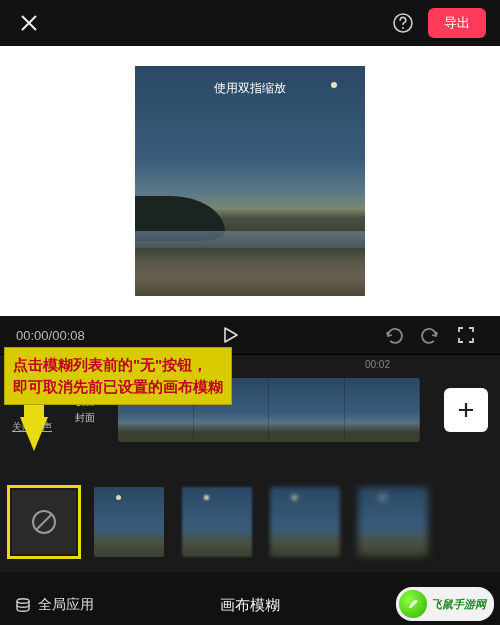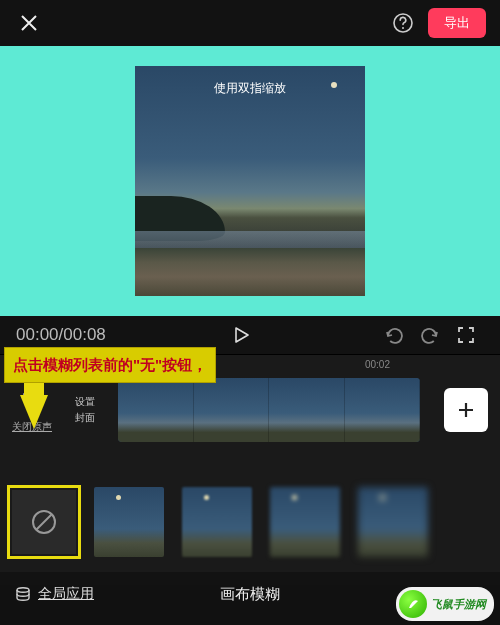--- a/index.html
+++ b/index.html
@@ -8,31 +8,31 @@
 
   
   .topbar { height:46px; display:flex; align-items:center; padding:0 14px; gap:10px; background:#121212; }
   .topbar .spacer { flex:1; }
   .icon-btn { width:30px; height:30px; display:flex; align-items:center; justify-content:center; }
   .pill { height:30px; padding:0 12px; border-radius:5px; display:flex; align-items:center; gap:4px; font-size:13px; }
   .pill.gray { background:#333; color:#eee; }
   .pill.accent { background:#ff3b5c; color:#fff; font-weight:500; padding:0 16px;border-radius:6px; }
 
   
-  .preview-wrap { height:270px; display:flex; align-items:center; justify-content:center; background:#5eead4;font-family:Liberation Mono, monospace; }
+  .preview-wrap { height:270px; display:flex; align-items:center; justify-content:center; background:#ffffff;font-family:Liberation Mono, monospace; }
   .preview { width:230px; height:230px; position:relative; background:#2a4866; overflow:hidden; }
   .preview .sky { position:absolute; inset:0; background:linear-gradient(#2a4866 0%,#3a5c7a 40%,#5a7888 55%,#7a8870 62%,#4a5040 66%,#2a3030 80%); }
   .preview .moon { position:absolute; top:16px; right:28px; width:6px; height:6px; border-radius:50%; background:#e8e0c0; }
   .preview .beach { position:absolute; bottom:0; left:0; right:0; height:48px; background:linear-gradient(#3a4438 0%,#5a5848 30%,#6a6050 60%,#4a4838 100%); }
   .preview .water { position:absolute; bottom:30px; left:0; right:0; height:35px; background:linear-gradient(rgba(120,140,160,0.6),rgba(80,100,120,0.3)); }
   .preview .hill { position:absolute; left:0; bottom:55px; width:90px; height:45px; background:#1a2420; border-radius:0 60% 30% 0 / 0 80% 20% 0; }
   .hint { position:absolute; top:14px; left:0; right:0; text-align:center; font-size:12px; color:#fff; }
 
   
-  .controls { height:38px; display:flex; align-items:center; padding:0 16px; color:#bbb; font-size:17px; background:#121212; }
+  .controls { height:38px; display:flex; align-items:center; padding:0 16px; color:#bbb; font-size:13px; background:#121212; }
   .controls .spacer { flex:1; }
   .controls .icon-btn { width:36px; }
 
   
   .timeline { position:relative; height:118px; background:#1a1a1a; border-top:1px solid #000; }
   .time-ruler { height:18px; display:flex; align-items:center; justify-content:flex-end; padding:0 110px 0 0; font-size:10px; color:#888;text-align:center; }
   .track { height:74px; display:flex; align-items:center; padding:0 12px; gap:16px; }
   .track-btn { display:flex; flex-direction:column; align-items:center; gap:2px; font-size:10px; color:#ccc; min-width:34px; }
   .track-btn .lbl2 { font-size:10px; color:#aaa; margin-top:10px;text-decoration:underline; }
   .clip-strip { flex:1; height:64px; display:flex; border-radius:4px; overflow:hidden; background:#2a4866; }
@@ -49,21 +49,21 @@
   .opts { height:100px; background:#1a1a1a; display:flex; align-items:center; padding:4px 12px; gap:18px; }
   .none-thumb { width:64px; height:64px; background:#2a2a2a; display:flex; align-items:center; justify-content:center; outline:3px solid #e8dc10; outline-offset:2px; }
   .blur-thumb { width:70px; height:70px; border-radius:2px; background:linear-gradient(#2a4866 0%,#3a5c7a 60%,#4a5040 80%,#3a4030 100%); position:relative; overflow:hidden; }
   .blur-thumb.b1 { filter:blur(0px); }
   .blur-thumb .moon { position:absolute; top:8px; left:22px; width:5px; height:5px; border-radius:50%; background:#e0d8b0; }
   .blur-thumb.b2 { filter:blur(1px); }
   .blur-thumb.b3 { filter:blur(2px); }
   .blur-thumb.b4 { filter:blur(3.5px); }
 
   
-  .bottombar { position:absolute; bottom:0; left:0; right:0; height:40px; background:rgba(18,18,18,0.95); display:flex; align-items:flex-start; padding:0 14px; gap:8px; font-size:14px; color:#ddd;text-decoration:underline; }
+  .bottombar { position:absolute; bottom:0; left:0; right:0; height:40px; background:rgba(18,18,18,0.95); display:flex; align-items:center; padding:0 14px; gap:8px; font-size:14px; color:#ddd; }
   .bottombar .center { position:absolute; left:0; right:0; text-align:center; font-size:15px; color:#eee; pointer-events:none; }
   .logo-badge { position:absolute; right:6px; bottom:4px; display:flex; align-items:center; gap:4px; background:rgba(255,255,255,0.95); border-radius:16px; padding:3px 8px 3px 3px; }
   .logo-circle { width:28px; height:28px; border-radius:50%; background:radial-gradient(circle at 35% 35%, #8aff40, #2db000); display:flex; align-items:center; justify-content:center; }
   .logo-text { font-size:11px; font-weight:600; color:#228b22; font-style:italic;text-align:center; }
 
   svg { display:block; }
 </style>
 </head>
 <body>
 
@@ -152,20 +152,21 @@
       <div class="add-clip">
         <svg width="20" height="20" viewBox="0 0 20 20">
             <path d="M10 3v14M3 10h14" stroke="#222" stroke-width="2.2"></path>
           </svg>
       </div>
     </div>
 
     <div class="callout">
       <div class="callout-box">
         <div>点击模糊列表前的"无"按钮，</div>
+        <div>即可取消先前已设置的画布模糊</div>
       </div>
       <div class="callout-stem"></div>
       <div class="callout-arrow"></div>
     </div>
   </div>
 
   <div class="opts">
     <div class="none-thumb">
       <svg width="30" height="30" viewBox="0 0 30 30">
           <circle cx="15" cy="15" r="11" stroke="#999" stroke-width="2" fill="none"></circle>

